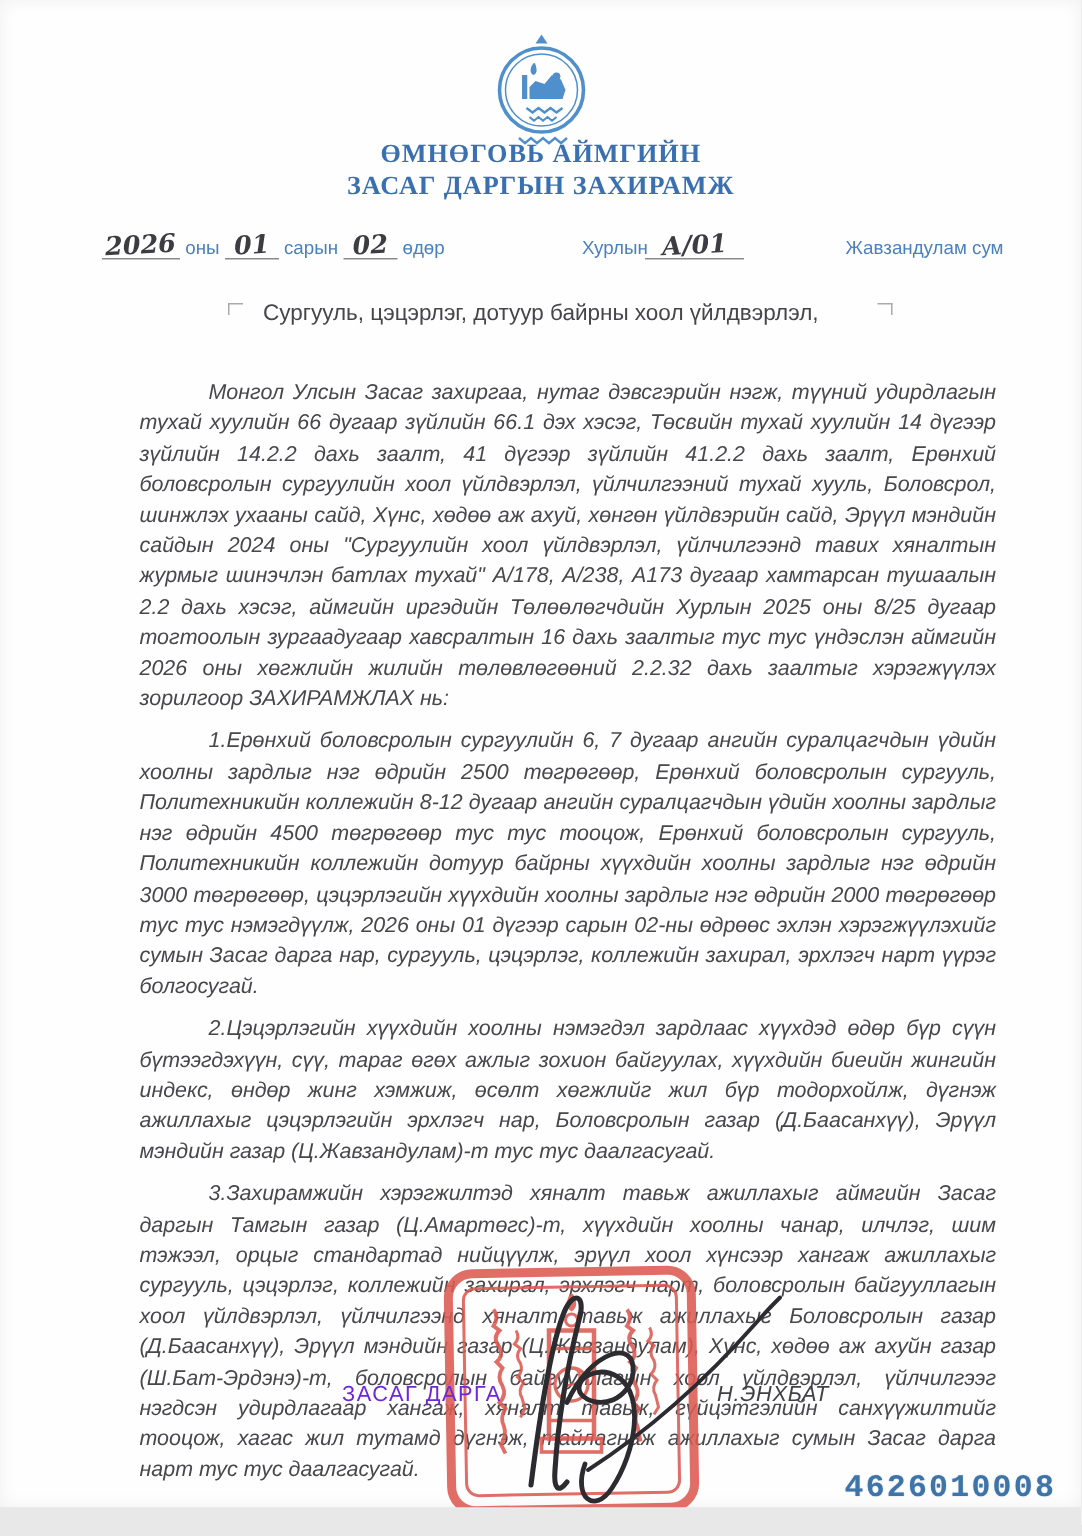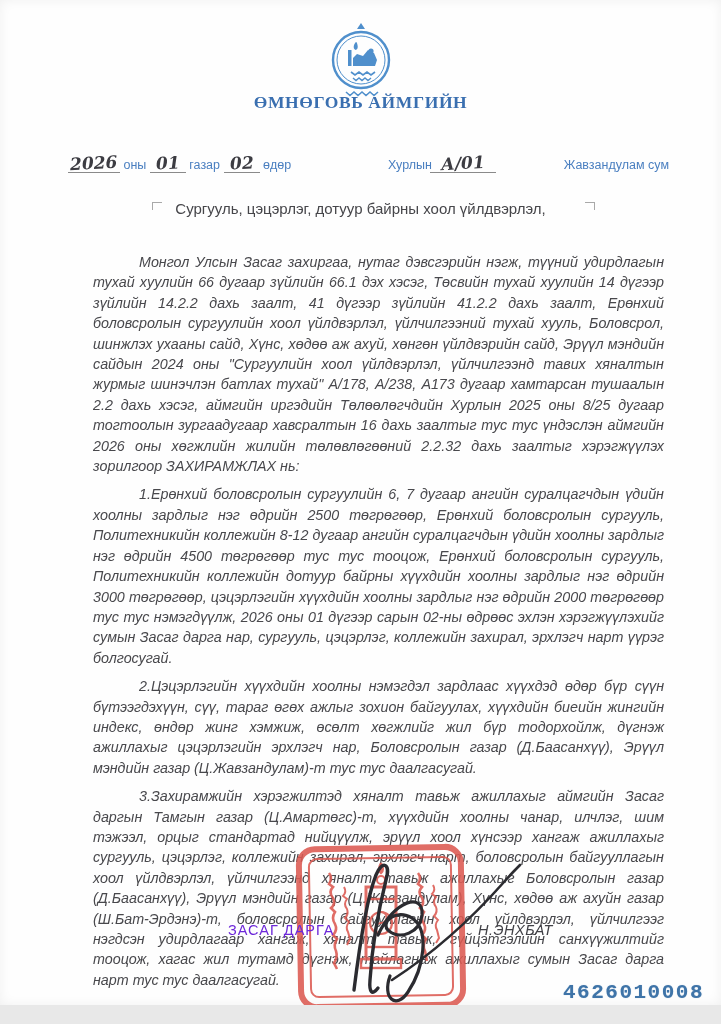--- a/index.html
+++ b/index.html
@@ -73,28 +73,29 @@
         <path d="M29 58 l3 2.5 3 -2.5 3 2.5 3 -2.5 3 2.5 3 -2.5" fill="none" stroke-width="1.4"></path>
       </g>
       <g stroke="#4f8fcc" fill="none" stroke-width="1.6">
         <path d="M22 72 l4 3.5 4 -3.5 4 3.5 4 -3.5 4 3.5 4 -3.5 4 3.5 4 -3.5"></path>
       </g>
     </svg>
   </div>
 
   <div class="org-header">
     <div>ӨМНӨГОВЬ АЙМГИЙН</div>
+    <div>ЗАСАГ ДАРГЫН ЗАХИРАМЖ</div>
   </div>
 
   <div class="date-row">
     <span class="date-left">
       <span class="fill fill-year"><span class="handwrite">2026</span></span>
       <span>оны</span>
       <span class="fill fill-sm"><span class="handwrite">01</span></span>
-      <span>газар</span>
+      <span>сарын</span>
       <span class="fill fill-sm"><span class="handwrite">02</span></span>
       <span>өдөр</span>
     </span>
     <span class="date-center">
       <span>Хурлын</span><span class="fill fill-num"><span class="handwrite">А/01</span></span>
     </span>
     <span class="date-right">Жавзандулам сум</span>
   </div>
 
   <span class="corner corner-l"></span>

